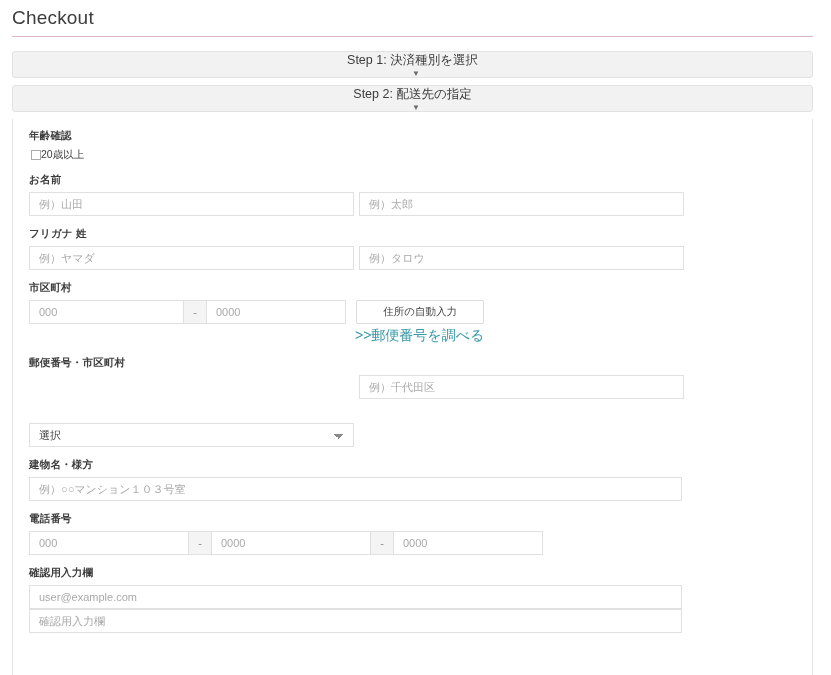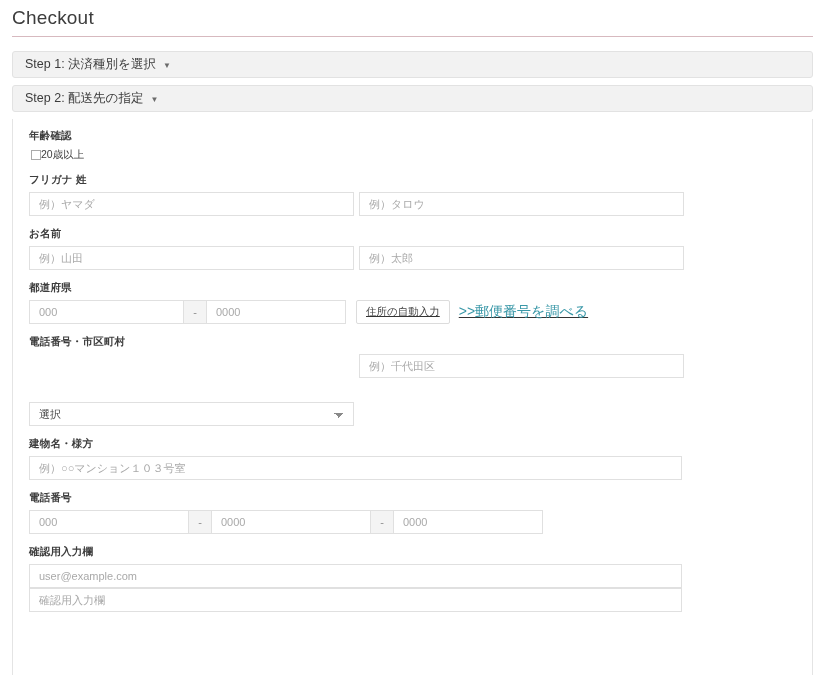--- a/index.html
+++ b/index.html
@@ -34,20 +34,21 @@
     background: #f2f2f2;
     border: 1px solid #e2e2e2;
     border-radius: 3px;
     height: 27px;
     display: flex;
     align-items: center;
     padding: 0 12px;
     margin-bottom: 7px;
     font-size: 12.5px;
     color: #3b3b3b;
+    flex-direction: column;
   }
   .step-bar .caret {
     margin-left: 7px;
     font-size: 8px;
     color: #6b6b6b;
     line-height: 1;
     transform: translateY(1px);
   }
 
   
@@ -150,21 +151,21 @@
   }
   .zip-sub {
     font-size: 14px;
     color: #3a98a8;
     text-decoration: none;
     margin-left: 9px;
     margin-top: 3px;
     display: inline-block;
     cursor: pointer;
   }
-  .zip-right { display: flex; flex-direction: row; text-decoration: underline; }
+  .zip-right { display: flex; flex-direction: column; }
 
   
   .pref-sel { width: 325px; margin-top: 48px; }
   .city-inp { width: 325px; }
 
   
   .tel-a { width: 160px; border-right: 0; }
   .tel-b { width: 160px; border-left: 0; border-right: 0; }
   .tel-c { width: 150px; border-left: 0; }
 
@@ -207,52 +208,52 @@
 
     <div class="fgroup">
       <span class="flabel">年齢確認</span>
       <div class="cbrow">
         <span class="cbox"></span>
         <span class="cblabel">20歳以上</span>
       </div>
     </div>
 
     <div class="fgroup">
+      <span class="flabel">お名前</span>
+      <div class="row">
+        <input type="text" class="w-half" placeholder="例）山田" style="">
+        <span class="gap"></span>
+        <input type="text" class="w-half" placeholder="例）太郎" style="">
+      </div>
+    </div>
+
+    <div class="fgroup">
       <span class="flabel">フリガナ 姓</span>
       <div class="row">
         <input type="text" class="w-half" placeholder="例）ヤマダ" style="">
         <span class="gap"></span>
         <input type="text" class="w-half" placeholder="例）タロウ" style="">
       </div>
     </div>
 
     <div class="fgroup">
-      <span class="flabel">お名前</span>
-      <div class="row">
-        <input type="text" class="w-half" placeholder="例）山田" style="">
-        <span class="gap"></span>
-        <input type="text" class="w-half" placeholder="例）太郎" style="">
-      </div>
-    </div>
-
-    <div class="fgroup">
-      <span class="flabel">都道府県</span>
+      <span class="flabel">市区町村</span>
       <div class="row">
         <input type="text" class="zip-a" placeholder="000" style="">
         <span class="dash">-</span>
         <input type="text" class="zip-b" placeholder="0000" style="">
         <div class="zip-right">
           <button class="zip-btn">住所の自動入力</button>
           <a class="zip-sub">&gt;&gt;郵便番号を調べる</a>
         </div>
       </div>
     </div>
 
     <div class="fgroup">
-      <span class="flabel">電話番号・市区町村</span>
+      <span class="flabel">郵便番号・市区町村</span>
       <div class="row">
         <select class="pref-sel">
           <option>選択</option>
         </select>
         <span class="gap"></span>
         <input type="text" class="city-inp" placeholder="例）千代田区" style="">
       </div>
     </div>
 
 

